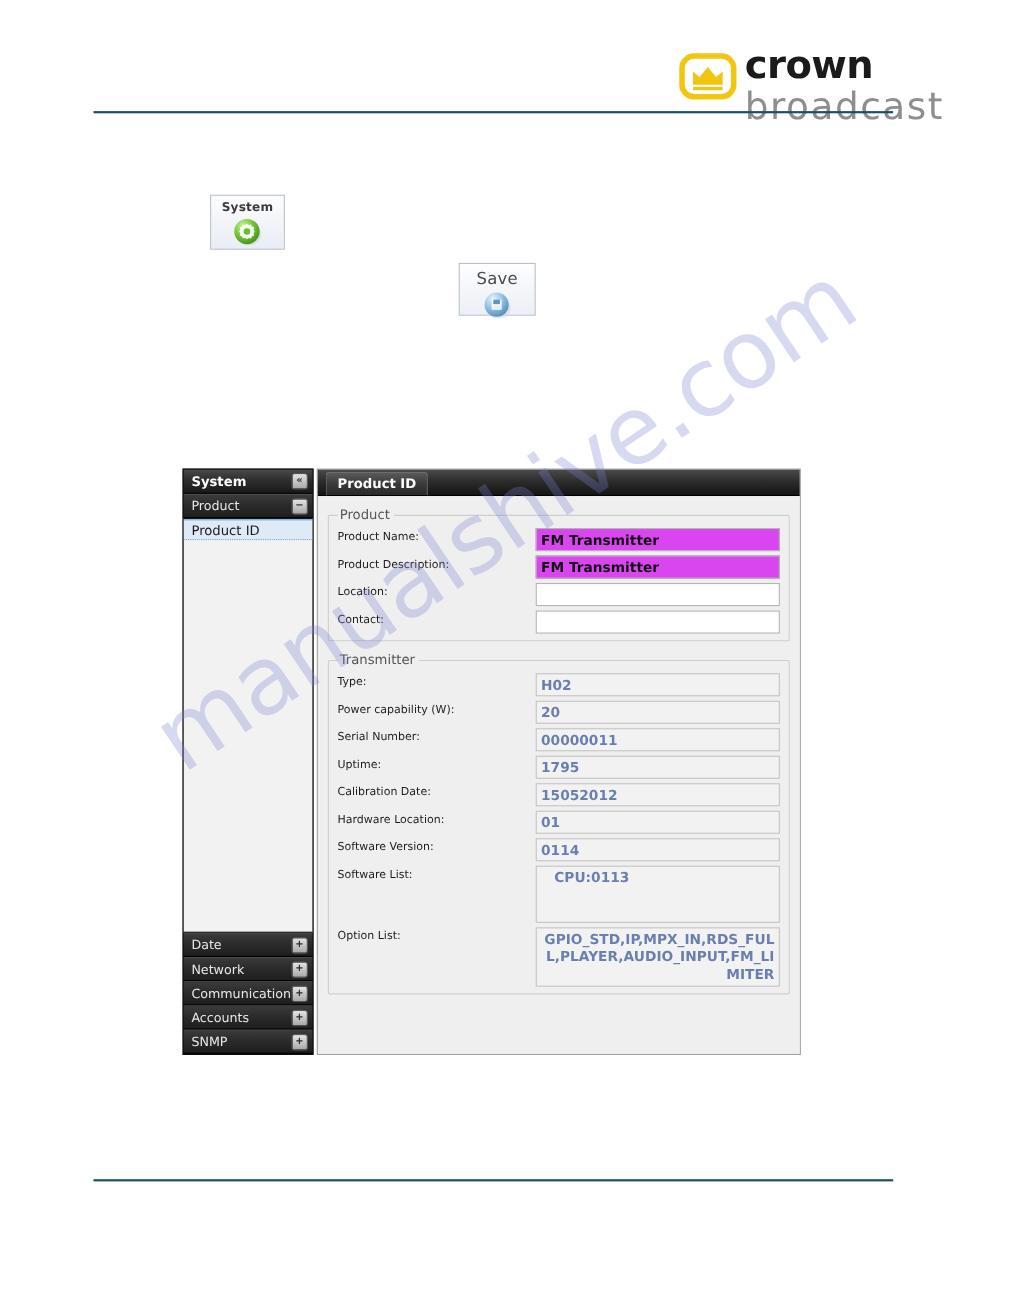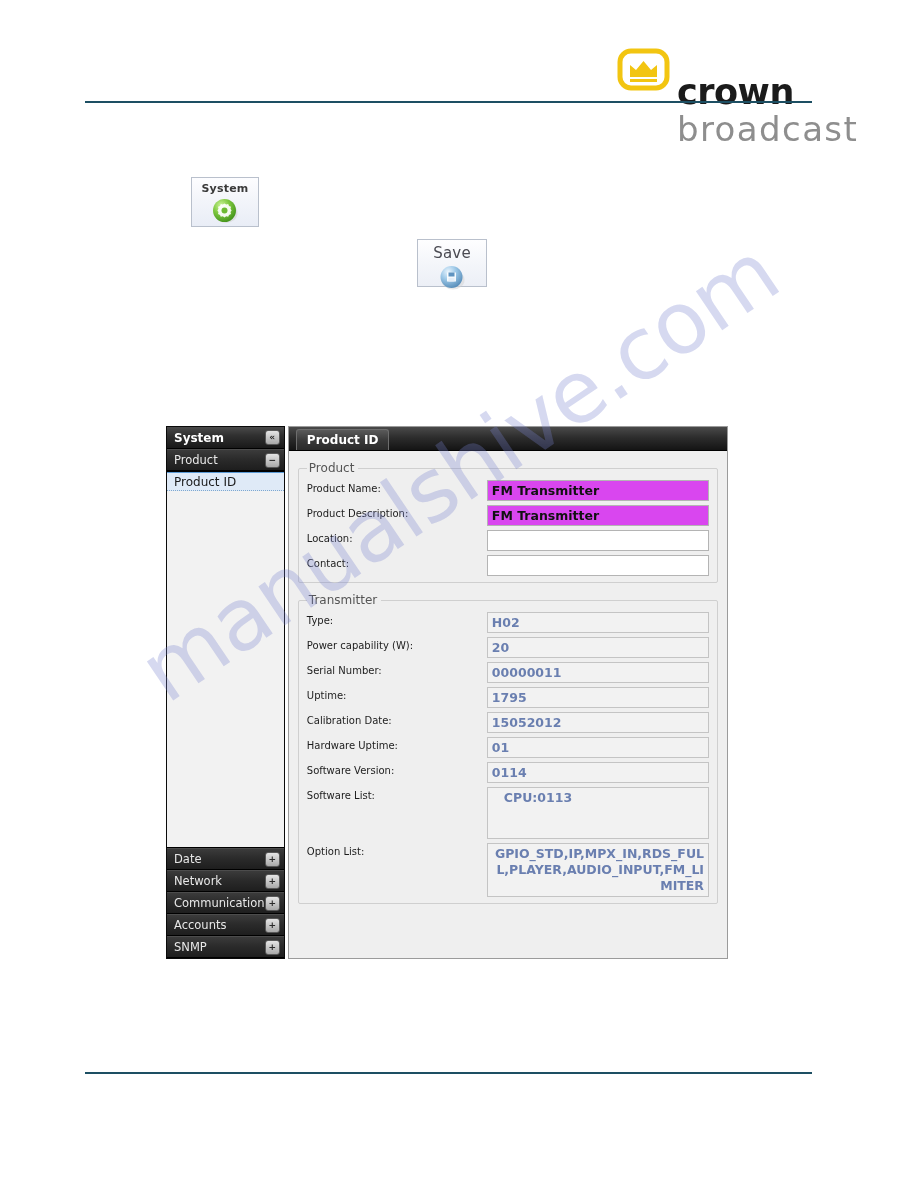--- a/index.html
+++ b/index.html
@@ -19,21 +19,20 @@
   }
   .crown-mark { width: 53px; height: 43px; margin-right: 7px; margin-top: 4px; }
   .logo-words { display:flex; flex-direction:column; line-height:1; }
   .logo-crown-text {
     font-family: "DejaVu Sans", sans-serif;
     font-weight: 700;
     font-size: 35px;
     letter-spacing: -0.5px;
     color: #1b1b1b;
     line-height: 0.95;
-    margin-top: 32px;
   }
   .logo-broadcast-text {
     font-family: "DejaVu Sans", sans-serif;
     font-weight: 400;
     font-size: 34px;
     letter-spacing: 1.4px;
     color: #8e8e8e;
     margin-top: 3px;
     line-height: 1;
   }
@@ -382,21 +381,21 @@
         </div>
         <div class="frow">
           <div class="flabel">Uptime:</div>
           <div class="fval ro">1795</div>
         </div>
         <div class="frow">
           <div class="flabel">Calibration Date:</div>
           <div class="fval ro">15052012</div>
         </div>
         <div class="frow">
-          <div class="flabel">Hardware Uptime:</div>
+          <div class="flabel">Hardware Location:</div>
           <div class="fval ro">01</div>
         </div>
         <div class="frow">
           <div class="flabel">Software Version:</div>
           <div class="fval ro">0114</div>
         </div>
         <div class="frow">
           <div class="flabel">Software List:</div>
           <div class="fval ro area tall">CPU:0113</div>
         </div>

